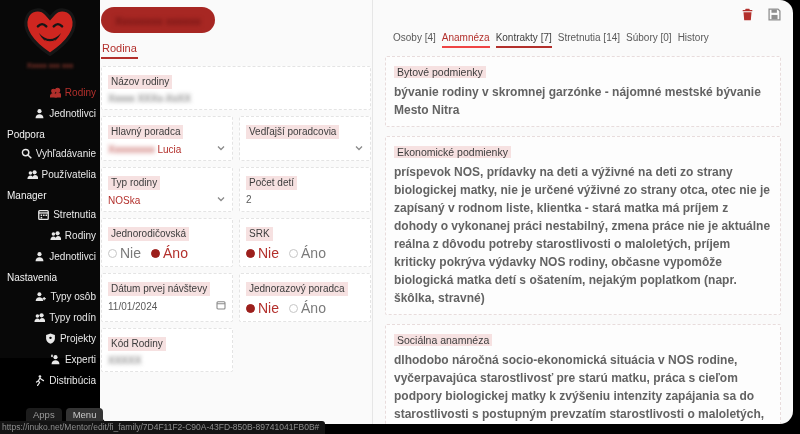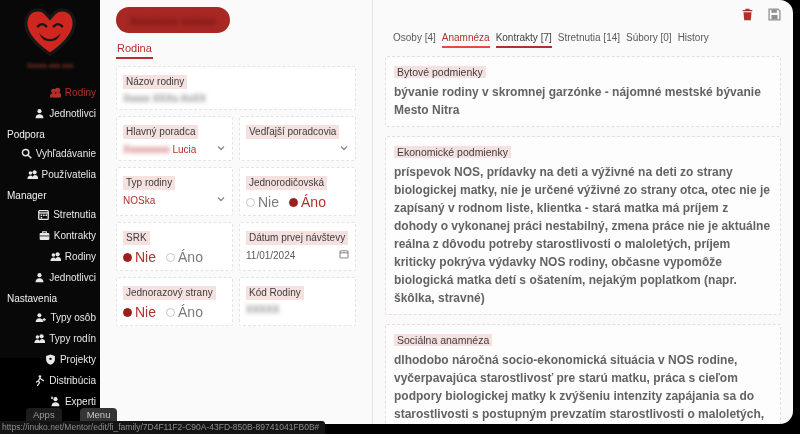--- a/index.html
+++ b/index.html
@@ -13,31 +13,31 @@
   .nav { margin-top:12px; font-size:10px; }
   .nav-header { color:#f2f2f2; padding:3px 0 3px 7px; margin-top:2px; }
   .nav-item { display:flex; align-items:center; justify-content:flex-end; gap:4px; padding:5px 4px 5px 0; cursor:pointer; color:#e8e8e8; }
   .nav-item.active { color:#b3302c; }
   .nav-item.active .nav-icon svg { fill:#b3302c; stroke:#b3302c; }
   .nav-icon { width:11px; height:11px; display:inline-flex; }
   .nav-icon svg { width:11px; height:11px; fill:#e8e8e8; }
   .nav-label { white-space:nowrap; }
 
   
-  .bottom-tabs { position:absolute; left:26px; bottom:11px; display:flex; gap:18px; z-index:5; }
+  .bottom-tabs { position:absolute; left:26px; bottom:11px; display:flex; gap:4px; z-index:5; }
   .btab { font-size:9.5px; color:#9a9a9a; padding:1px 7px 3px; border-radius:4px 4px 0 0; cursor:pointer; }
   .btab.apps { background:#1c1c1c; }
   .btab.menu { background:#343434; color:#c7c7c7; }
   .status-bar { position:absolute; left:0; bottom:0; background:#141414; color:#8f8f8f; font-size:8.5px; padding:1px 6px 2px 2px; border-radius:0 3px 0 0; z-index:6; white-space:nowrap; }
 
   
   .card { position:absolute; left:100px; top:0; right:7px; bottom:10px; background:#fafafa; border-radius:0 13px 13px 13px; display:flex; overflow:hidden; }
 
   
-  .form-panel { width:273px; padding:7px 16px; border-right:1px solid #e6e6e6; }
+  .form-panel { width:273px; padding:7px 1px; border-right:1px solid #e6e6e6; }
   .pill { background:#a72723; border-radius:13px; padding:4px 14px; width:fit-content; max-width:160px; }
   .pill span { color:#6d1212; font-size:10.5px; font-weight:bold; filter:blur(2px); white-space:nowrap; }
   .panel-tab { color:#b3302c; font-size:11px; width:fit-content; padding:2px 1px 3px; border-bottom:2px solid #b3302c; margin:7px 0 7px; cursor:pointer; }
   .fields { display:grid; grid-template-columns:1fr 1fr; gap:6px; }
   .field { background:#fff; border:1px dashed #e4e4e4; border-radius:2px; padding:4px 6px 5px; min-height:35px; }
   .field.span2 { grid-column:1 / 3; }
   .flabel { display:inline-block; background:#f6e1e1; color:#3c3c3c; font-size:10px; padding:0 3px; line-height:1.35; }
   .fvalue { font-size:10px; color:#5a5a5a; margin-top:4px; min-height:11px; }
   .fvalue.red, .red { color:#b3302c; }
   .select-row, .date-row { display:flex; align-items:center; justify-content:space-between; }
@@ -133,30 +133,20 @@
             <rect x="4.6" y="5" width="1.4" height="1.4"></rect>
             <rect x="6.8" y="5" width="1.4" height="1.4"></rect>
             <rect x="2.4" y="7.2" width="1.4" height="1.4"></rect>
           </svg>
         </span>
         <span class="nav-label">Stretnutia</span>
       </div>
       <div class="nav-item">
         <span class="nav-icon">
           <svg viewBox="0 0 10 10">
-            <path d="M3.4 2.8V1.6h3.2v1.2" fill="none" stroke="currentColor" stroke-width="1.1"></path>
-            <rect x="0.6" y="2.8" width="8.8" height="6.2" rx="0.9"></rect>
-            <line x1="0.6" y1="5.4" x2="9.4" y2="5.4" stroke="#080808" stroke-width="0.7"></line>
-          </svg>
-        </span>
-        <span class="nav-label">Kontrakty</span>
-      </div>
-      <div class="nav-item">
-        <span class="nav-icon">
-          <svg viewBox="0 0 10 10">
             <circle cx="3.1" cy="3.7" r="1.6"></circle>
             <circle cx="6.9" cy="3" r="1.9"></circle>
             <path d="M0.4 9c0-1.9 1.2-3.1 2.7-3.1S5.8 7.1 5.8 9z"></path>
             <path d="M4.7 9c0.2-2.1 1.2-3.5 2.8-3.5 1.5 0 2.6 1.4 2.8 3.5z"></path>
           </svg>
         </span>
         <span class="nav-label">Rodiny</span>
       </div>
       <div class="nav-item">
         <span class="nav-icon">
@@ -194,36 +184,36 @@
           <svg viewBox="0 0 10 10">
             <path d="M5 0.4l4 1.5v3.1c0 2.4-1.7 3.9-4 4.8-2.3-0.9-4-2.4-4-4.8V1.9z"></path>
             <circle cx="5" cy="4.4" r="1.1" fill="#080808"></circle>
           </svg>
         </span>
         <span class="nav-label">Projekty</span>
       </div>
       <div class="nav-item">
         <span class="nav-icon">
           <svg viewBox="0 0 10 10">
-            <circle cx="5.4" cy="1.4" r="1.2"></circle>
-            <path d="M5.4 2.8 4 5.2l1.1 1.7-1.8 2.6 M5.4 2.8l1.6 1.4 1.6 0.9 M4 5.2 2.3 6.4" fill="none" stroke="currentColor" stroke-width="1.1" stroke-linecap="round"></path>
-          </svg>
-        </span>
-        <span class="nav-label">Distribúcia</span>
-      </div>
-      <div class="nav-item">
-        <span class="nav-icon">
-          <svg viewBox="0 0 10 10">
             <circle cx="5" cy="2.9" r="1.9"></circle>
             <path d="M1.4 9.4c0-2.3 1.6-3.7 3.6-3.7s3.6 1.4 3.6 3.7z"></path>
             <rect x="0.8" y="0.4" width="2" height="2.6" fill="#080808"></rect>
             <rect x="1.1" y="0.6" width="1.4" height="2.2"></rect>
           </svg>
         </span>
         <span class="nav-label">Experti</span>
+      </div>
+      <div class="nav-item">
+        <span class="nav-icon">
+          <svg viewBox="0 0 10 10">
+            <circle cx="5.4" cy="1.4" r="1.2"></circle>
+            <path d="M5.4 2.8 4 5.2l1.1 1.7-1.8 2.6 M5.4 2.8l1.6 1.4 1.6 0.9 M4 5.2 2.3 6.4" fill="none" stroke="currentColor" stroke-width="1.1" stroke-linecap="round"></path>
+          </svg>
+        </span>
+        <span class="nav-label">Distribúcia</span>
       </div>
     </div>
 </div>
 
 <div class="bottom-tabs">
   <span class="btab apps">Apps</span>
   <span class="btab menu">Menu</span>
 </div>
 <div class="status-bar">https://inuko.net/Mentor/edit/fi_family/7D4F11F2-C90A-43FD-850B-89741041FB0B#</div>
 
@@ -264,20 +254,24 @@
       <div class="field">
         <span class="flabel">Typ rodiny</span>
         <div class="fvalue select-row">
           <span class="red">NOSka</span>
           <span class="chev"><svg viewBox="0 0 10 10">
                 <polyline points="2,3.5 5,6.5 8,3.5" stroke-width="1.3"></polyline>
               </svg></span>
         </div>
       </div>
 
+      <div class="field">
+        <span class="flabel">Počet detí</span>
+        <div class="fvalue">2</div>
+      </div>
 
       <div class="field">
         <span class="flabel">Jednorodičovská</span>
         <div class="radio-row">
             <span class="radio-opt">
               <span class="radio-dot"></span>
               <span class="radio-lbl">Nie</span>
             </span>
             <span class="radio-opt sel">
               <span class="radio-dot"></span>
@@ -305,21 +299,21 @@
         <div class="fvalue date-row">
           <span>11/01/2024</span>
           <span class="cal"><svg viewBox="0 0 10 10">
                 <rect x="1" y="1.8" width="8" height="7.2" rx="1" stroke-width="1.1"></rect>
                 <line x1="1" y1="3.8" x2="9" y2="3.8" stroke-width="1.1"></line>
               </svg></span>
         </div>
       </div>
 
       <div class="field">
-        <span class="flabel">Jednorazový strany</span>
+        <span class="flabel">Jednorazový poradca</span>
         <div class="radio-row">
             <span class="radio-opt sel">
               <span class="radio-dot"></span>
               <span class="radio-lbl">Nie</span>
             </span>
             <span class="radio-opt">
               <span class="radio-dot"></span>
               <span class="radio-lbl">Áno</span>
             </span>
           </div>

